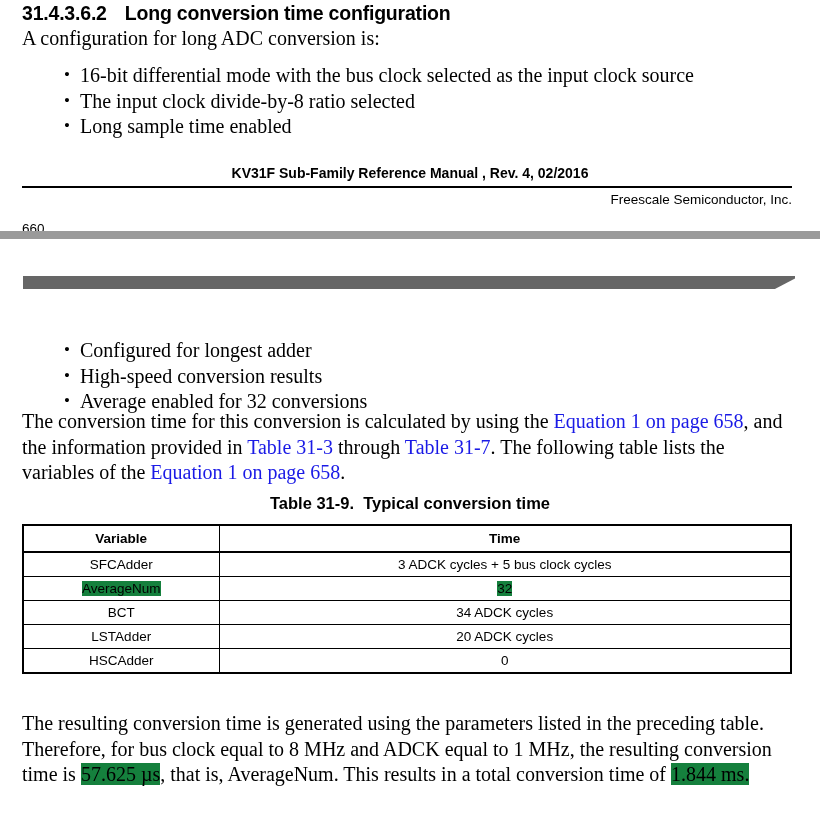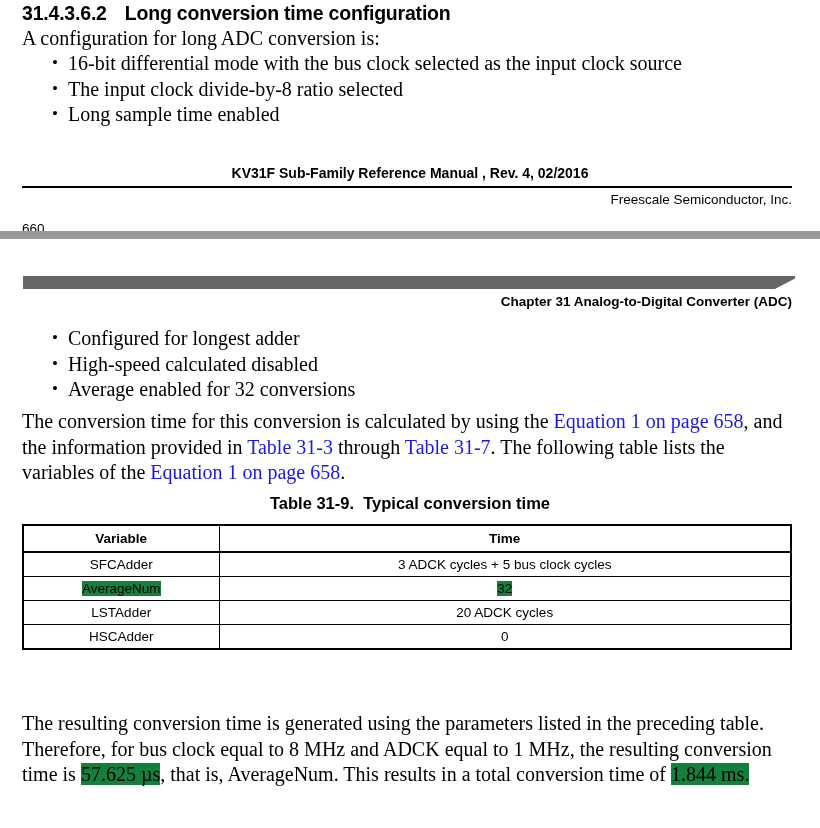--- a/index.html
+++ b/index.html
@@ -45,21 +45,21 @@
     color: #000000;
   }
   .lead-in {
     left: 22px;
     top: 26px;
     white-space: nowrap;
   }
 
   ul.bullets {
     position: absolute;
-    margin: 0;
+    margin: 12px;
     padding: 0;
     list-style: none;
     font-size: 20px;
     line-height: 25.5px;
   }
   ul.bullets li {
     position: relative;
     padding-left: 20px;
     white-space: nowrap;
   }
@@ -223,25 +223,24 @@
   </ul>
 
   <div class="footer-title">KV31F Sub-Family Reference Manual , Rev. 4, 02/2016</div>
   <div class="footer-rule"></div>
   <div class="footer-page-num">660</div>
   <div class="footer-company">Freescale Semiconductor, Inc.</div>
 
   <div class="page-break-band"></div>
 
   <div class="chapter-banner"></div>
-  <div class="chapter-title">Chapter 31 Analog-to-Digital Converter (ADC)</div>
 
   <ul class="bullets mid-bullets">
     <li>Configured for longest adder</li>
-    <li>High-speed calculated disabled</li>
+    <li>High-speed conversion results</li>
     <li>Average enabled for 32 conversions</li>
   </ul>
 
   <div class="body-par par-conv"><span>The conversion time for this conversion is calculated by using the </span><span class="link">Equation 1 on page 658</span><span>, and the information provided in </span><span class="link">Table 31-3</span><span> through </span><span class="link">Table 31-7</span><span>. The following table lists the variables of the </span><span class="link">Equation 1 on page 658</span><span>.</span></div>
 
   <div class="table-caption"><span>Table 31-9.</span>&nbsp;&nbsp;<span>Typical conversion time</span></div>
 
   <table class="conv-table">
     <colgroup>
       <col class="c-var">
@@ -256,20 +255,24 @@
     <tbody>
       <tr>
         <td><span>SFCAdder</span></td>
         <td><span>3 ADCK cycles + 5 bus clock cycles</span></td>
       </tr>
       <tr>
         <td><span class="hl">AverageNum</span></td>
         <td><span class="hl">32</span></td>
       </tr>
       <tr>
+        <td><span>BCT</span></td>
+        <td><span>34 ADCK cycles</span></td>
+      </tr>
+      <tr>
         <td><span>LSTAdder</span></td>
         <td><span>20 ADCK cycles</span></td>
       </tr>
       <tr>
         <td><span>HSCAdder</span></td>
         <td><span>0</span></td>
       </tr>
     </tbody>
   </table>
 

